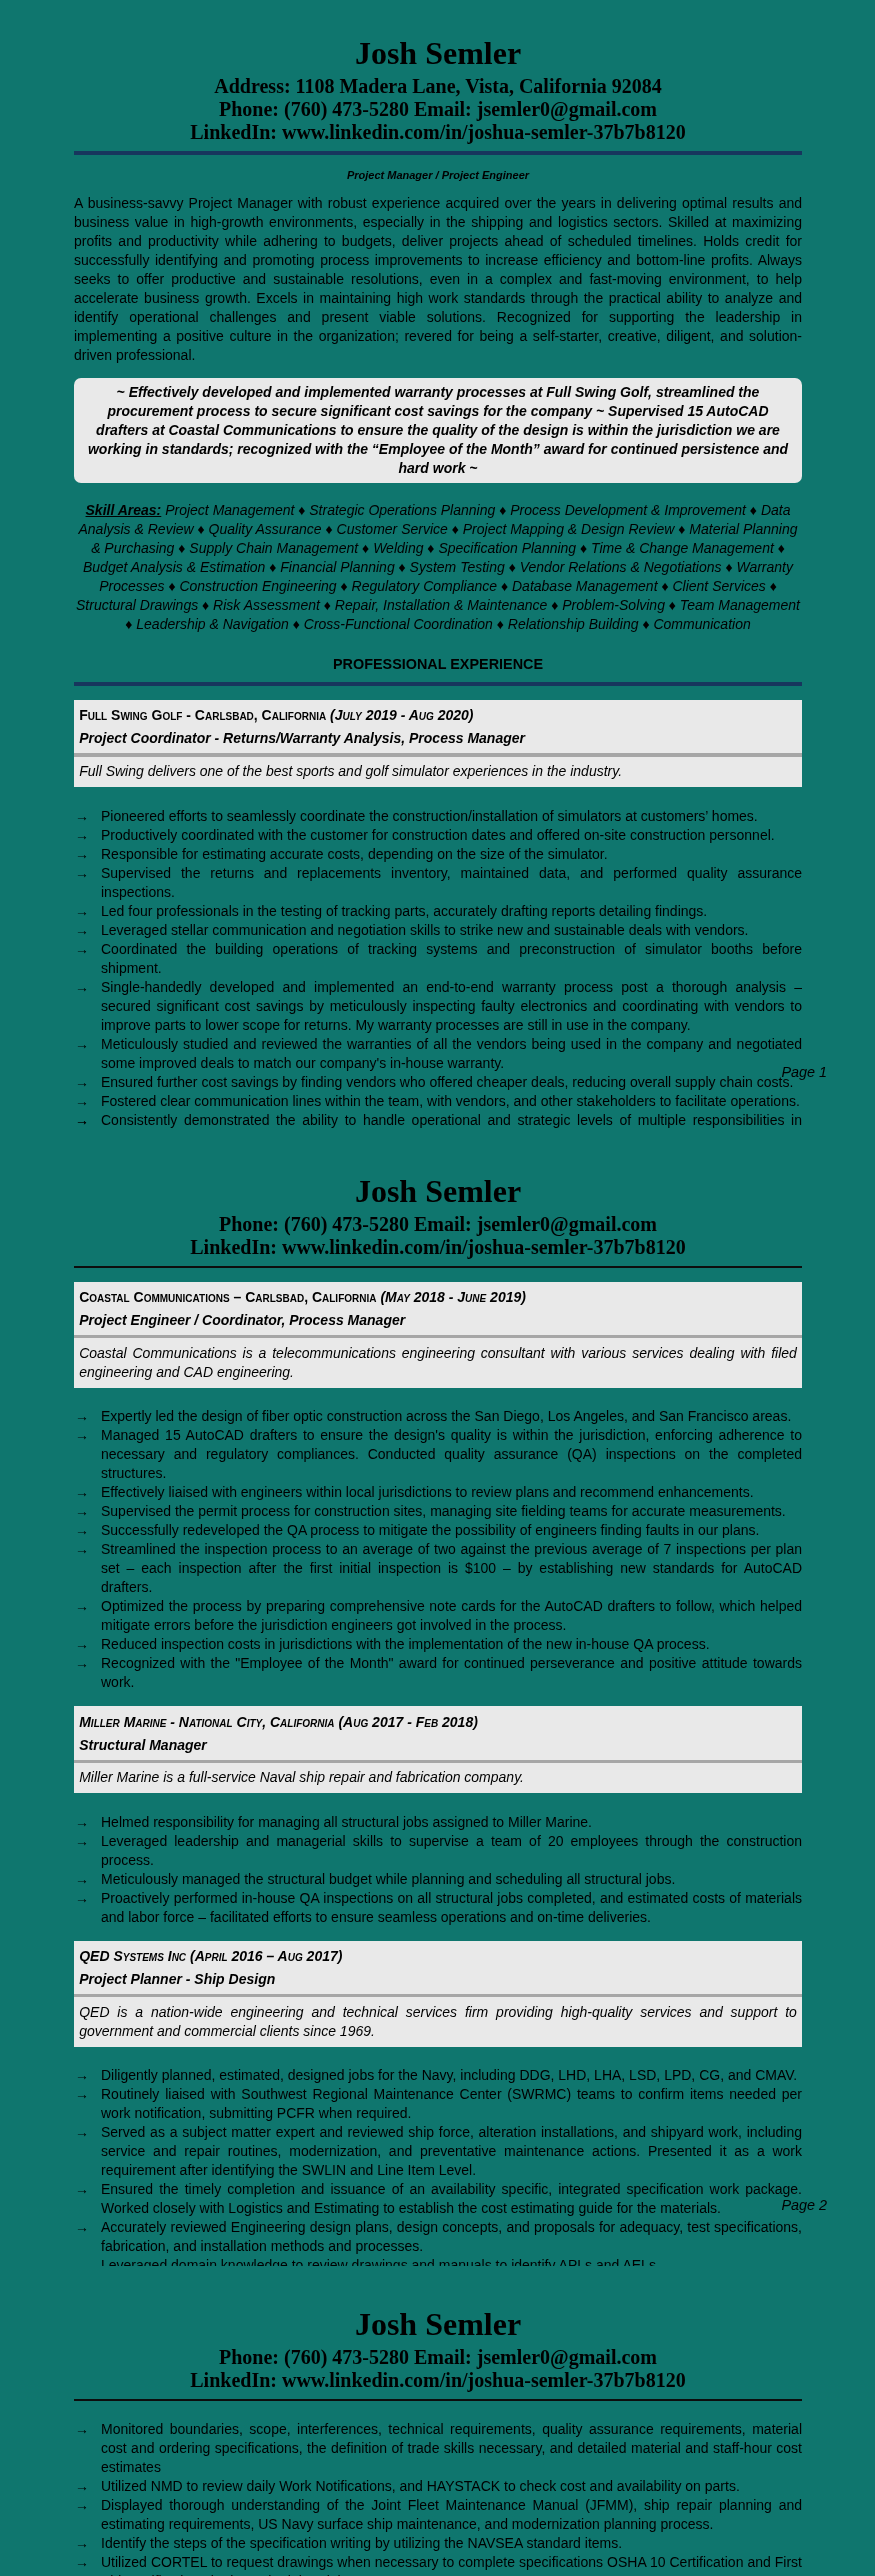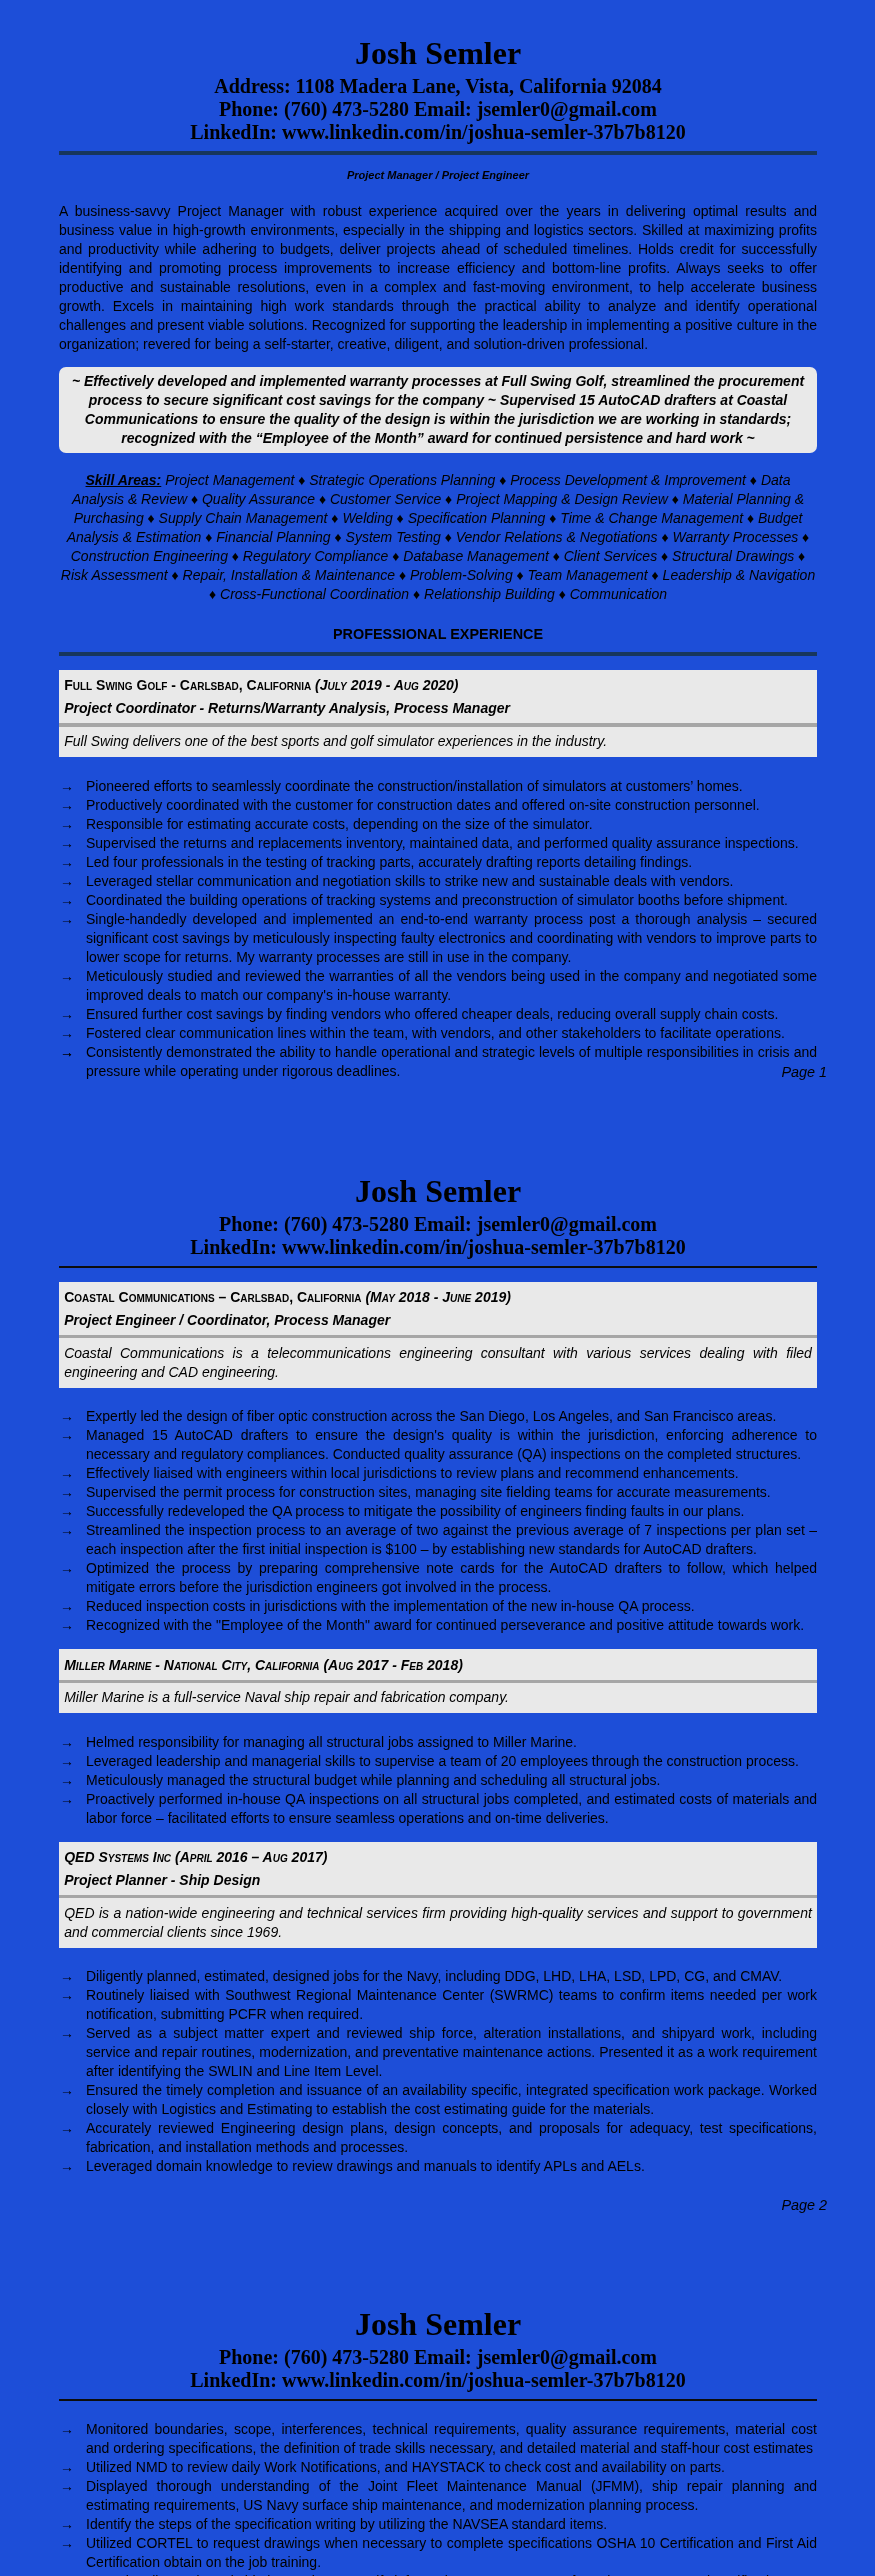--- a/index.html
+++ b/index.html
@@ -5,34 +5,34 @@
   :root{
     --navy:#17365D;
     --band:#E9E9E9;
     --divider:#A6A6A6;
     --ink:#000000;
   }
   *{margin:0;padding:0;box-sizing:border-box;}
   html,body{background:#ffffff;}
   body{width:876px;font-family:"Liberation Sans",sans-serif;color:var(--ink);}
   .doc{width:876px;}
-  .page{position:relative;width:876px;height:1133px;padding:0 59px;overflow:hidden;background:#1d4ed8;}
+  .page{position:relative;width:876px;height:1133px;padding:0 74px;overflow:hidden;background:#0f766e;}
 
   
   .resume-name{font-family:"Liberation Serif",serif;font-weight:bold;font-size:32px;line-height:37px;text-align:center;}
   .p1 .resume-name{padding-top:35px;}
   .pX .resume-name{padding-top:40px;}
   .contact{font-family:"Liberation Serif",serif;font-weight:bold;font-size:20px;line-height:23px;text-align:center;margin-top:3.1px;}
   .rule-navy{height:4.1px;background:var(--navy);margin-top:7.2px;}
   .rule-thin{height:1.5px;background:#0d0d0d;margin-top:7.2px;}
 
   .resume-title{font-size:11px;font-weight:bold;text-align:center;line-height:20.6px;margin-top:9.3px;font-style:italic;}
 
   .body-text{font-size:14px;line-height:19px;}
-  .summary{margin-top:17px;text-align:justify;}
+  .summary{margin-top:9px;text-align:justify;}
 
   .highlight{margin-top:12.4px;background:var(--band);font-weight:bold;font-style:italic;text-align:center;padding:5.2px 12.4px;border-radius:7px;}
 
   .skills{margin-top:17.5px;font-style:italic;text-align:center;}
   .skills-label{font-weight:bold;text-decoration:underline;}
 
   .section-head{font-size:14.4px;font-weight:bold;text-align:center;line-height:20.6px;margin-top:20.6px;}
 
   
   .job{margin-top:25px;}
@@ -232,20 +232,21 @@
 </ul>
   </section>
 </div>
     <div id="job-slot-2">
   <section class="job head-italic">
     <div class="job-band">
       <div class="job-company-line body-text">
         <span class="job-company">Miller Marine - National City, California </span>
         <span class="job-dates">(Aug 2017 - Feb 2018)</span>
       </div>
+      <div class="job-role body-text">Structural Manager</div>
     </div>
     <div class="job-divider"></div>
     <div class="job-blurb-band">
       <p class="job-blurb body-text">Miller Marine is a full-service Naval ship repair and fabrication company.</p>
     </div>
     <ul class="bullets body-text">
   <li>
     <span class="arrow">→</span>
     <span class="bullet-text">Helmed responsibility for managing all structural jobs assigned to Miller Marine.</span>
   </li>

